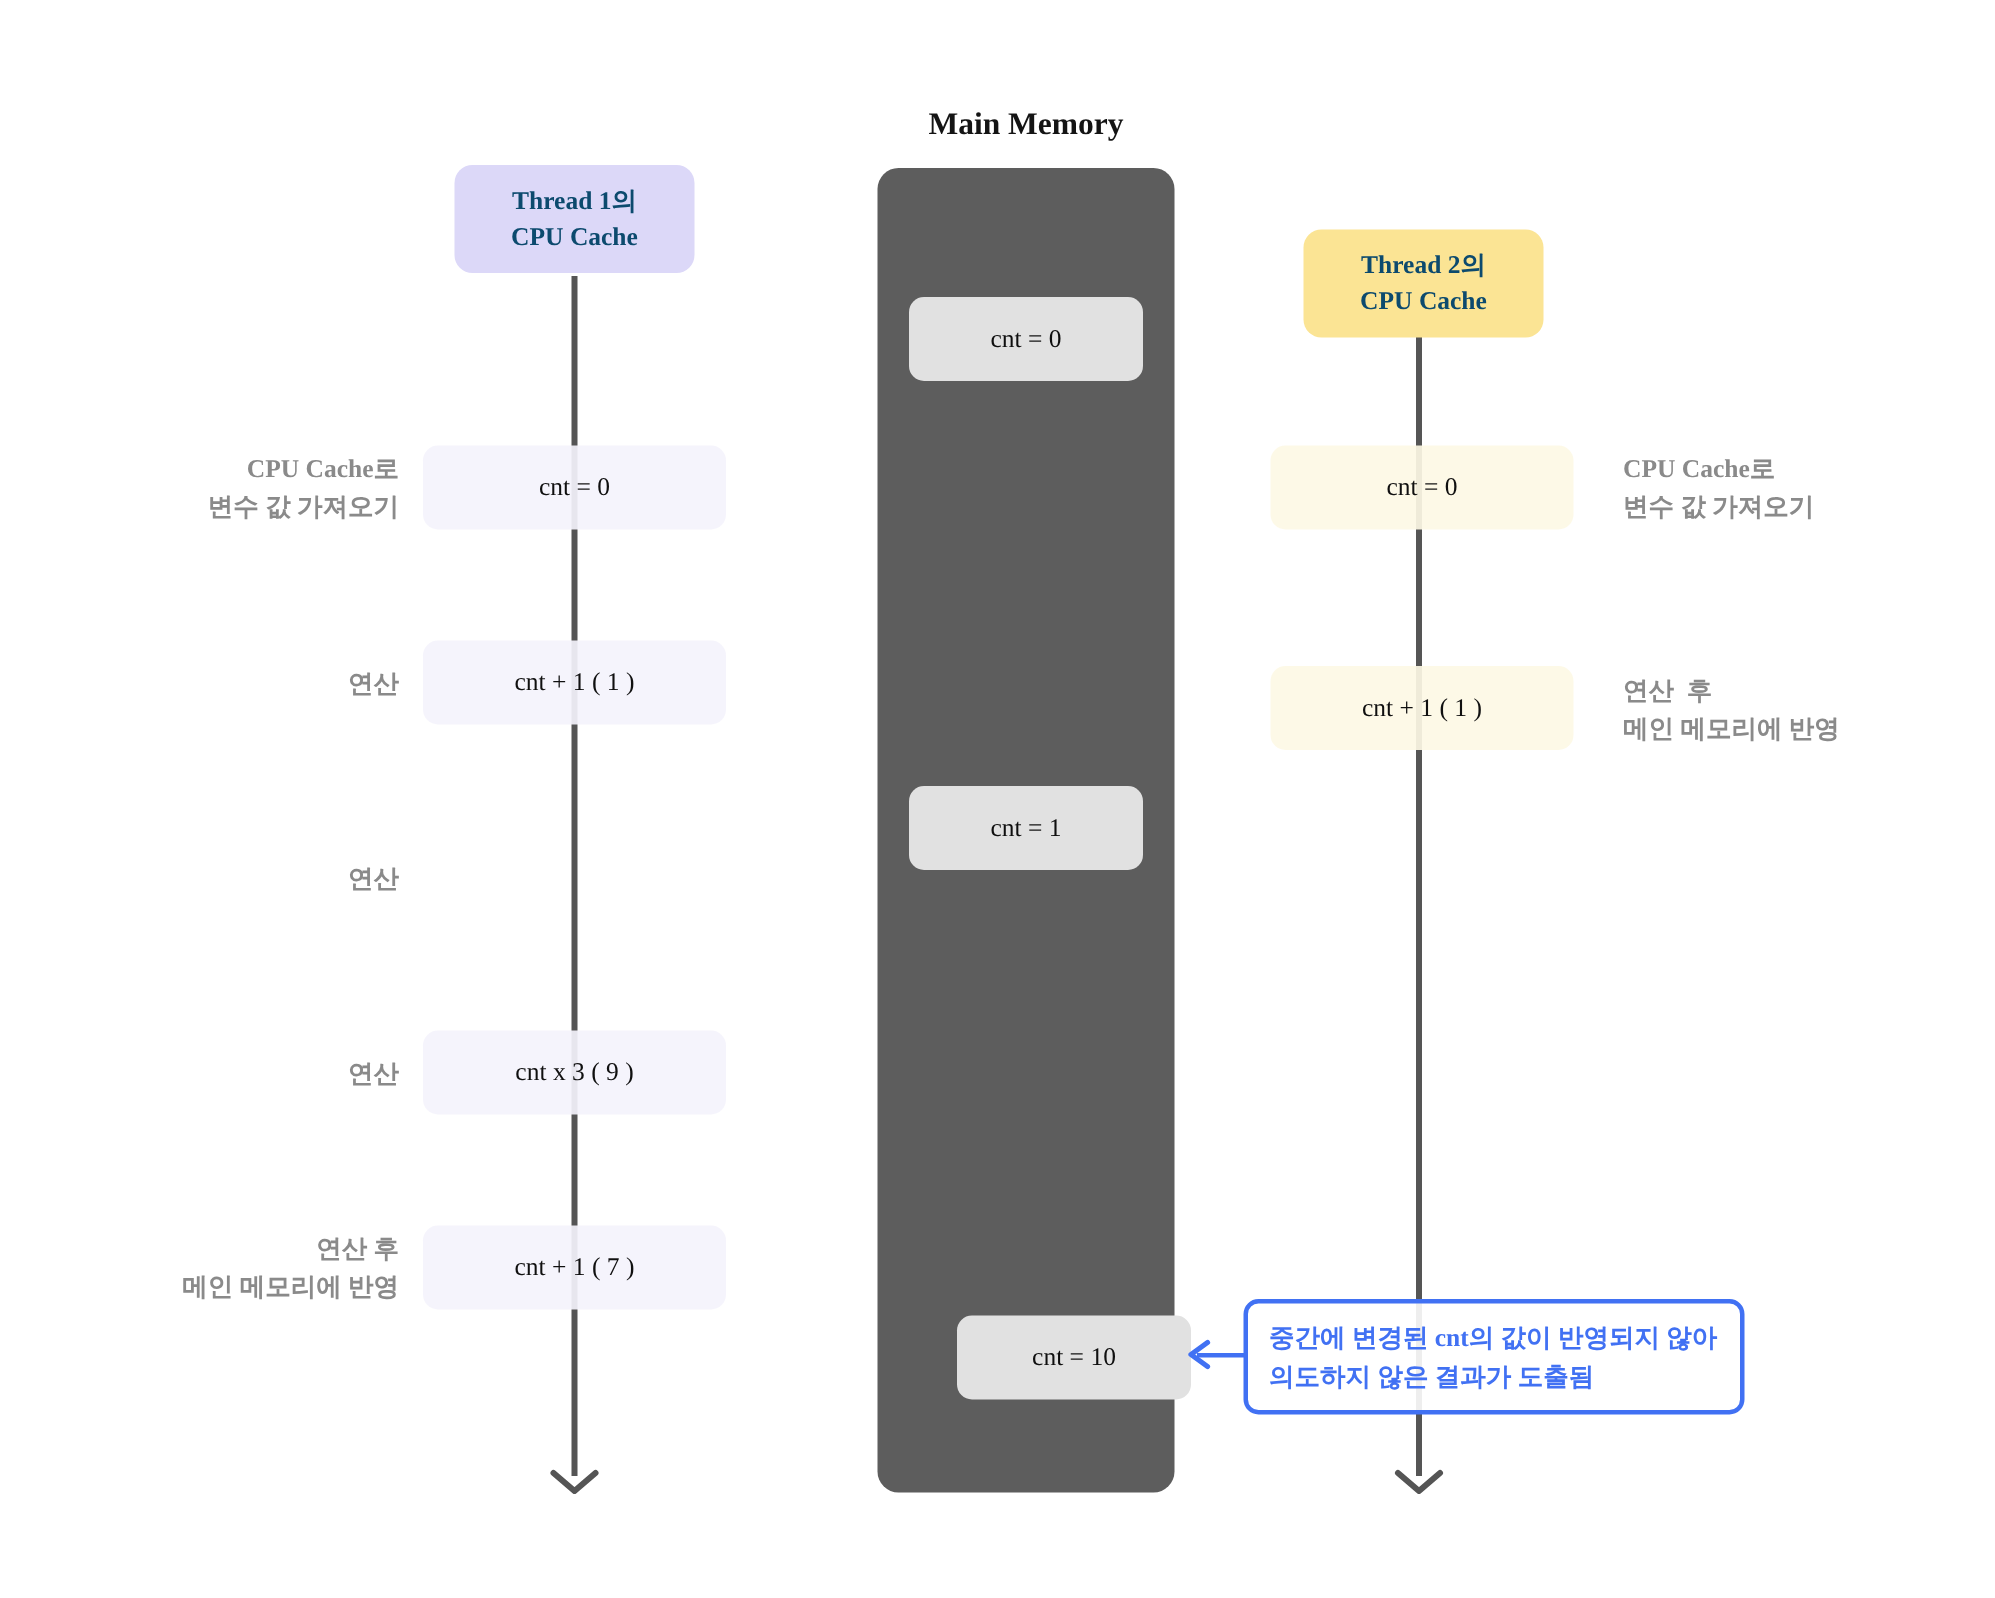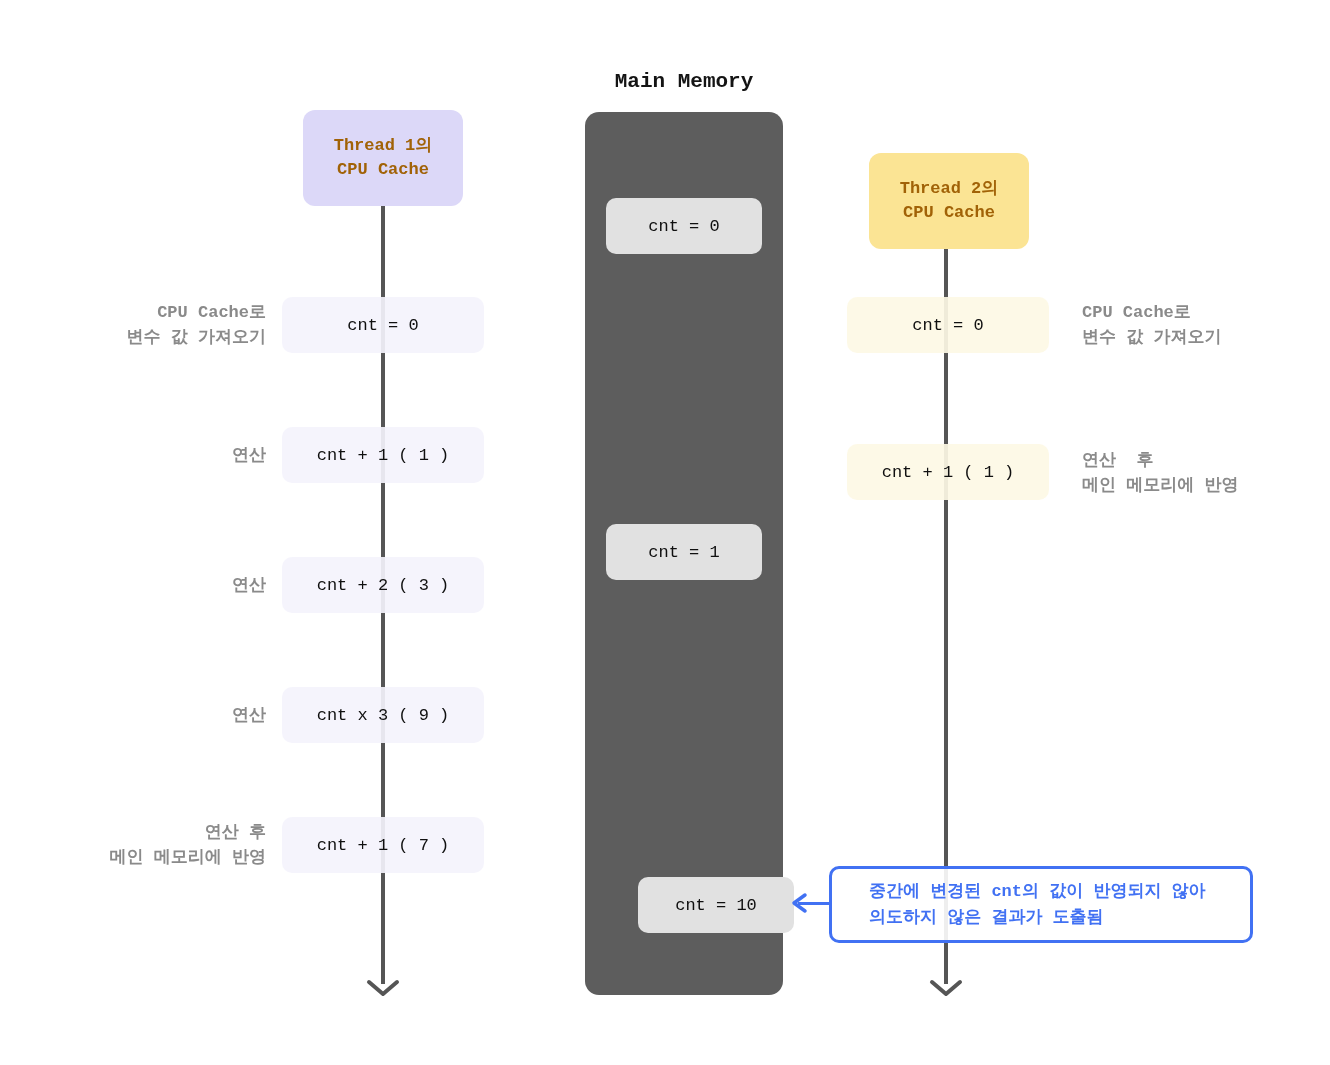--- a/index.html
+++ b/index.html
@@ -1,19 +1,19 @@
 <!DOCTYPE html>
 <html><head>
 <meta charset="utf-8">
 <style>
   html,body { margin:0; padding:0; background:#ffffff; }
   .canvas {
     position:relative; width:1330px; height:1065px;
     background:#ffffff; overflow:hidden;
-    font-family:Liberation Mono, monospace;
+    font-family:Liberation Serif, serif;
     color:#141414;
   }
   .title {
     position:absolute; left:534px; top:70px; width:300px;
     text-align:center; font-size:21px; font-weight:700; color:#141414;
   }
   
   .memcol {
     position:absolute; left:585px; top:112px; width:198px; height:883px;
     background:#5d5d5d; border-radius:14px; z-index:1;
@@ -22,24 +22,24 @@
     position:absolute; left:21px; width:156px; height:56px;
     background:#e1e1e1; border-radius:10px;
     display:flex; align-items:center; justify-content:center;
     font-size:17px; color:#0f0f0f;
   }
   .memcell.c0 { top:86px; }
   .memcell.c1 { top:412px; }
   .memcell.c2 { top:765px;margin-left:32px; }
   
   .hdr {
-    position:absolute; top:110px; width:160px; height:96px;
+    position:absolute; top:110px; width:160px; height:72px;
     border-radius:12px; display:flex; align-items:center; justify-content:center;
     text-align:center; font-size:17px; font-weight:700; line-height:24px;
-    white-space:pre-line; color:#a16207; z-index:2;
+    white-space:pre-line; color:#0c4a6e; z-index:2;
   }
   .hdr.t1 { left:303px; background:#dcd8f8; }
   .hdr.t2 { left:869px; background:#fbe494;margin-top:43px; }
   
   .vline {
     position:absolute; top:184px; width:4px; height:800px;
     background:#555555; z-index:1;
   }
   .vline.t1 { left:381px; }
   .vline.t2 { left:944px; }
@@ -63,24 +63,24 @@
     font-size:17px; font-weight:600; line-height:25px; color:#8a8a8a;
     white-space:pre-wrap; z-index:2;
   }
   .lbl.left  { left:40px;  width:226px; justify-content:flex-end; text-align:right; }
   .lbl.right { left:1082px; width:240px; justify-content:flex-start; text-align:left; }
   .lbl.l0 { top:300px; } .lbl.l1 { top:430px; } .lbl.l2 { top:560px; }
   .lbl.l3 { top:690px; } .lbl.l4 { top:820px; }
   .lbl.rr0 { top:300px; } .lbl.rr1 { top:448px; }
   
   .note {
-    position:absolute; left:829px; top:866px; width:424px; height:77px;
+    position:absolute; left:829px; top:866px; width:334px; height:77px;
     box-sizing:border-box; border:3px solid #4171f3; border-radius:10px;
     background:rgba(255,255,255,0.9); display:flex; align-items:center;
-    padding-left:37px; z-index:5;
+    padding-left:14px; z-index:5;
   }
   .note-text {
     font-size:17px; font-weight:700; line-height:26px; color:#4171f3;
     white-space:pre-wrap;
   }
   .note-line {
     position:absolute; left:798px; top:902px; width:32px; height:3px;
     background:#4171f3; z-index:5;
   }
   .note-chev { position:absolute; left:791px; top:892px; z-index:5; }
@@ -107,21 +107,20 @@
     <div class="memcell c2">cnt = 10</div>
   </div>
 
   <div class="hdr t1">Thread 1의
 CPU Cache</div>
   <div class="hdr t2">Thread 2의
 CPU Cache</div>
 
   <div class="cbox t1 r0">cnt = 0</div>
   <div class="cbox t1 r1">cnt + 1 ( 1 )</div>
-  <div class="cbox t1 r2">cnt + 2 ( 3 )</div>
   <div class="cbox t1 r3">cnt x 3 ( 9 )</div>
   <div class="cbox t1 r4">cnt + 1 ( 7 )</div>
 
   <div class="lbl left l0">CPU Cache로
 변수 값 가져오기</div>
   <div class="lbl left l1">연산</div>
   <div class="lbl left l2">연산</div>
   <div class="lbl left l3">연산</div>
   <div class="lbl left l4">연산 후
 메인 메모리에 반영</div>

